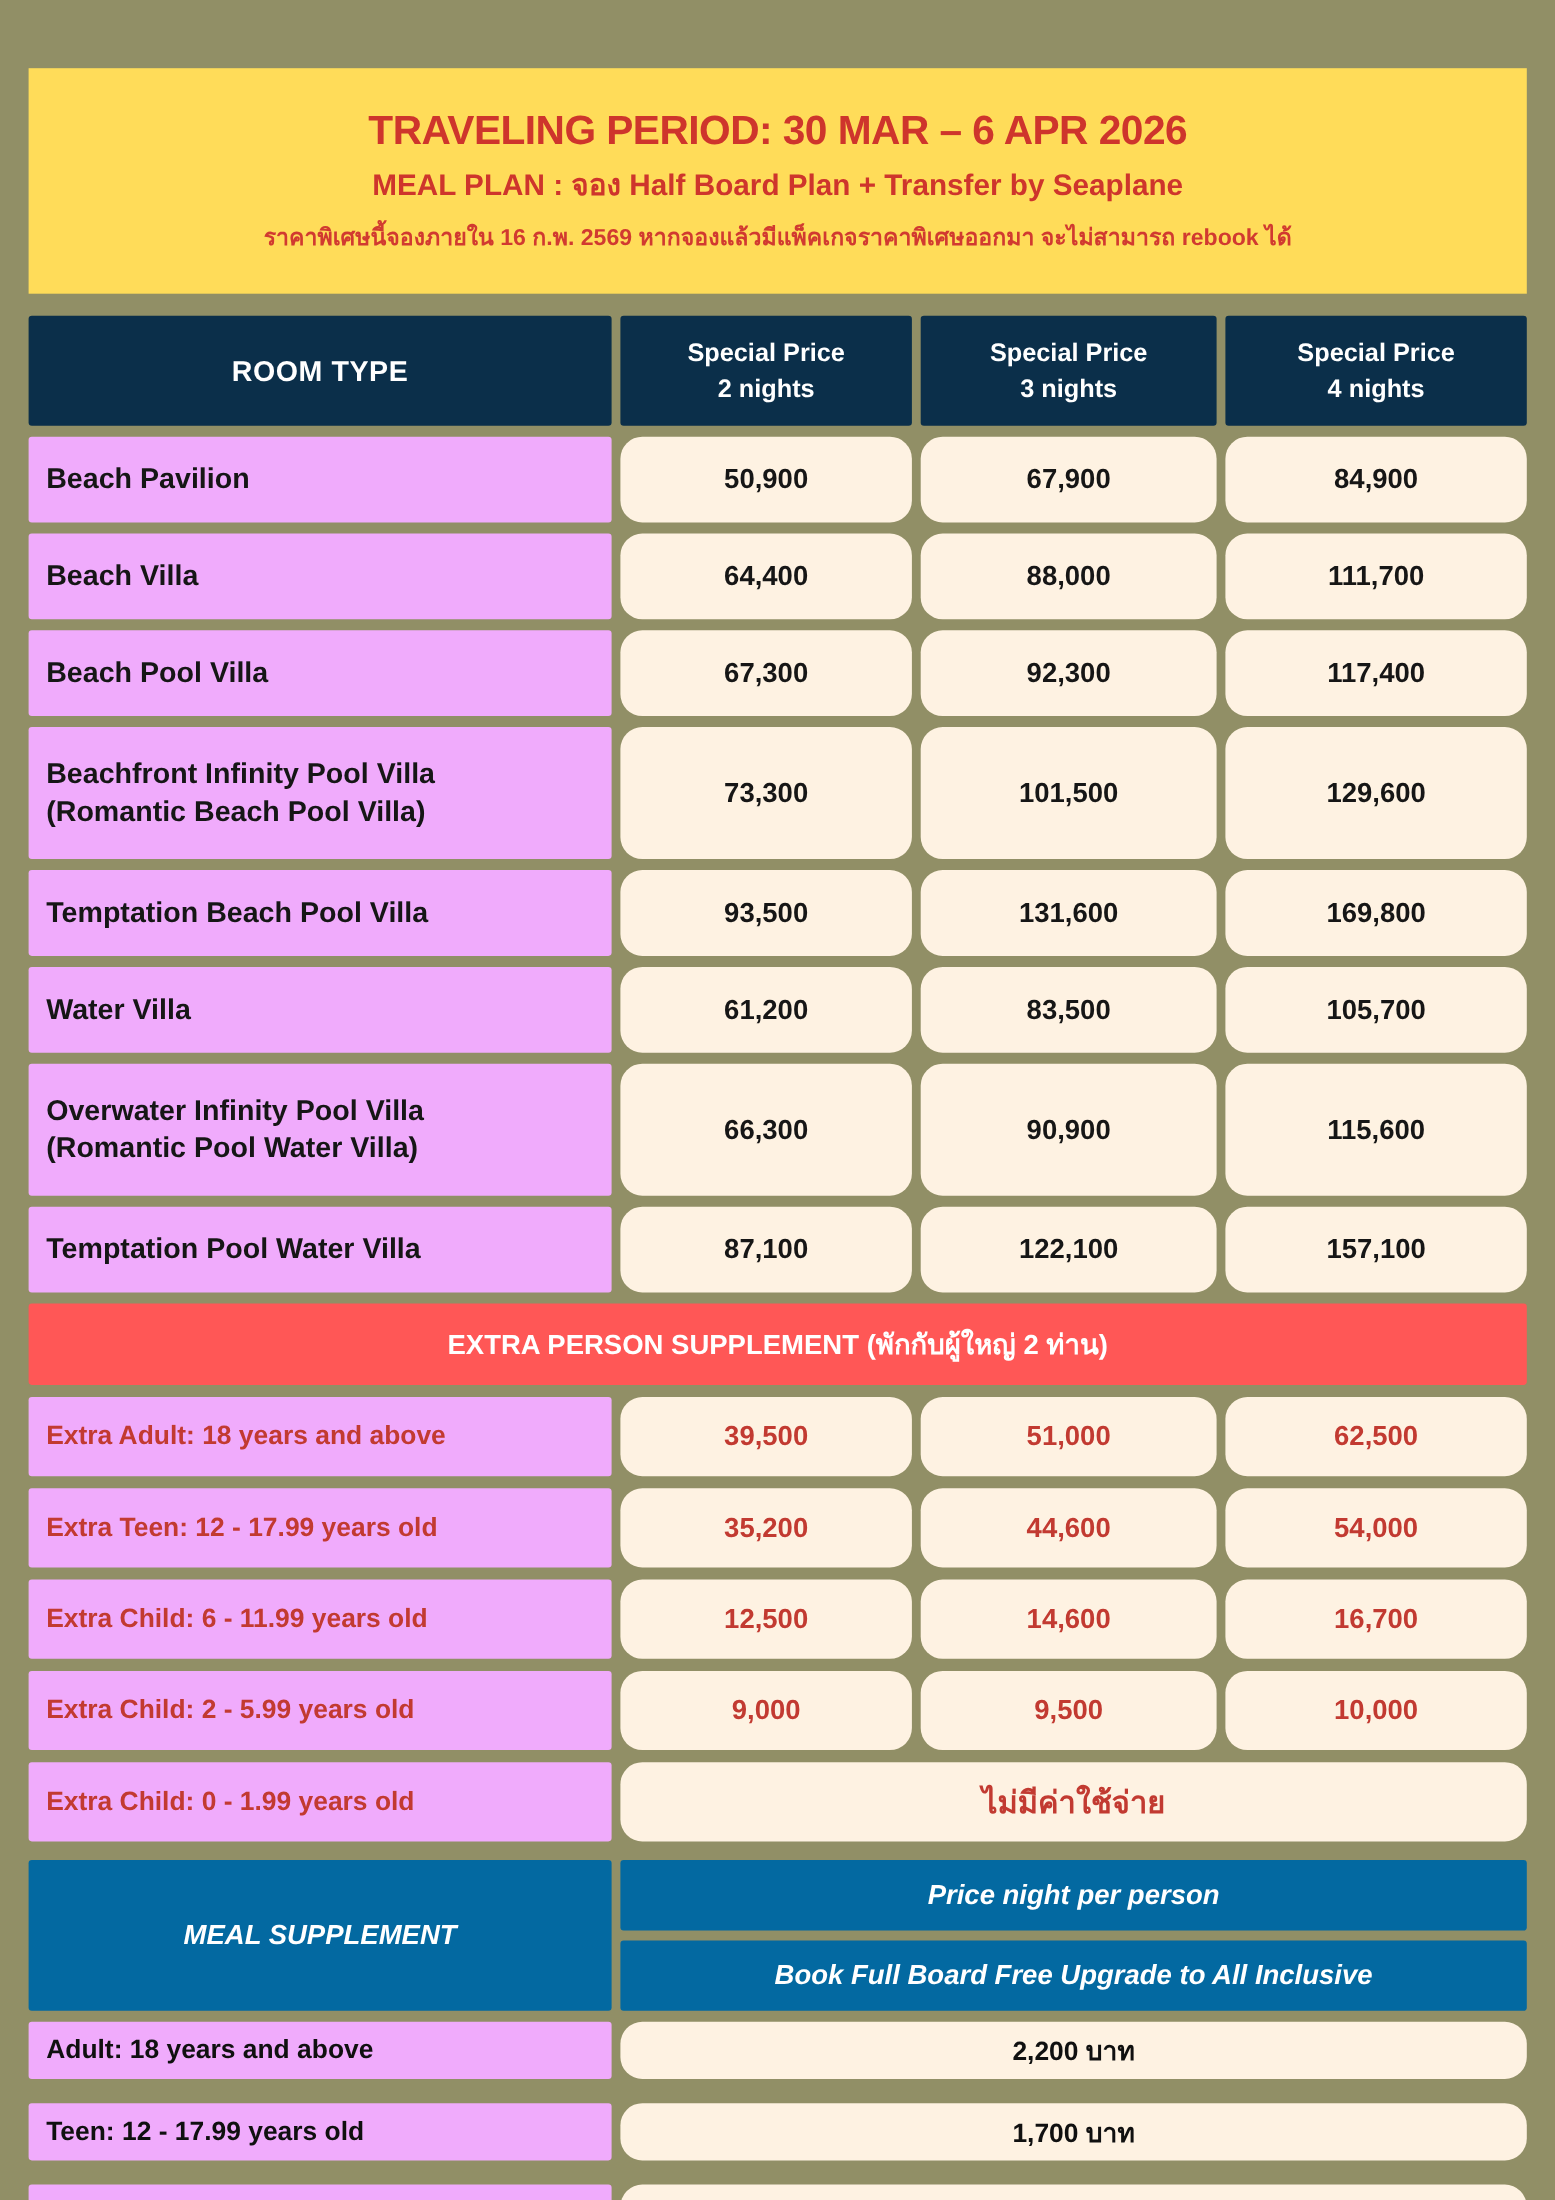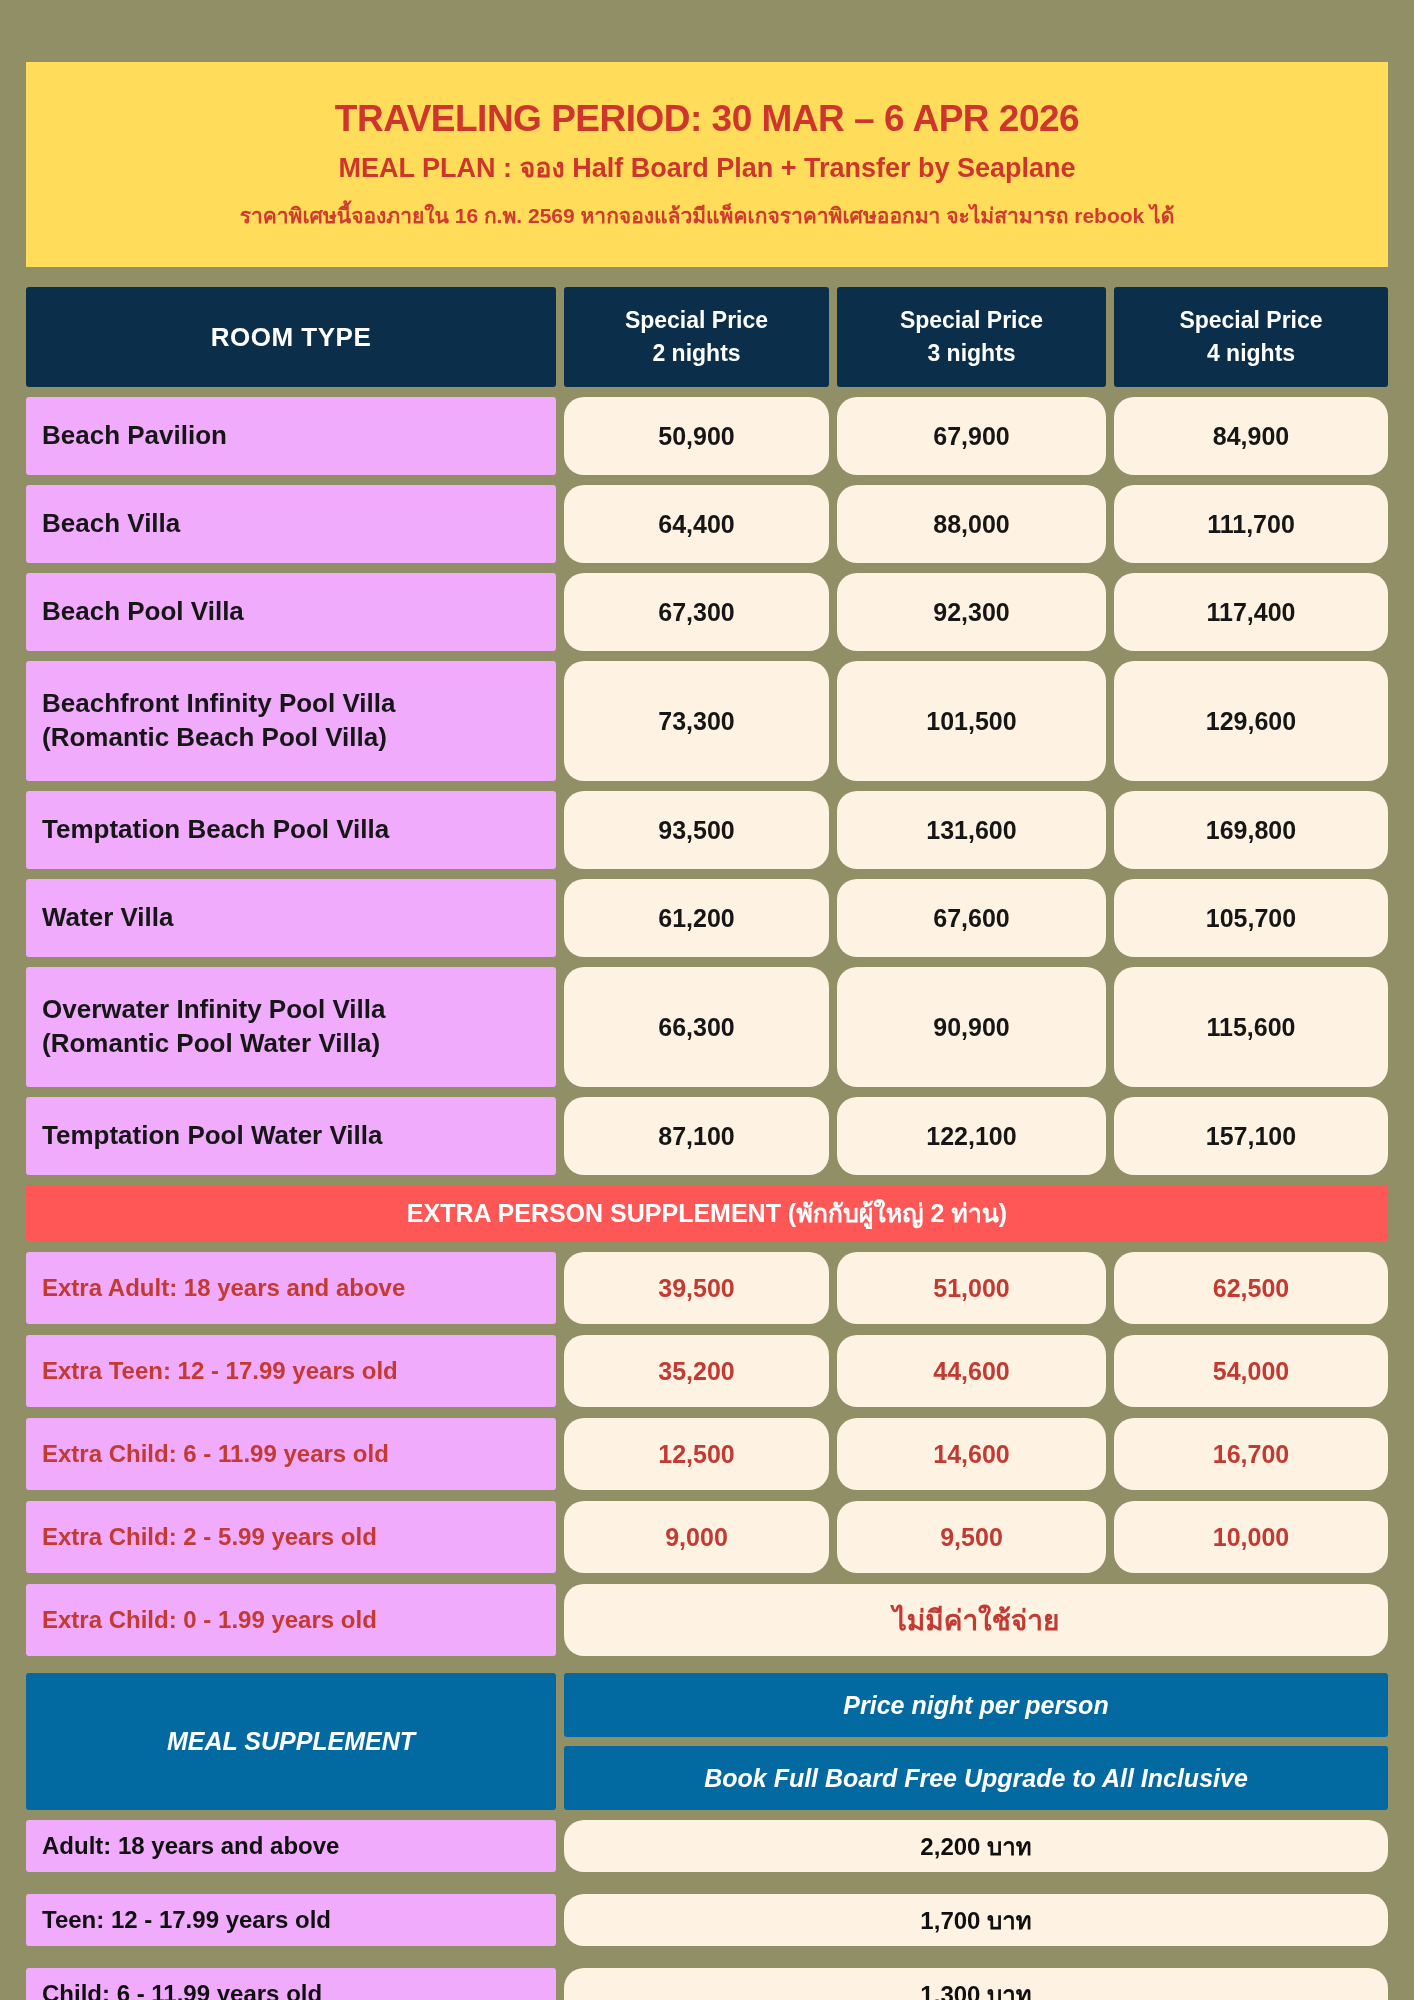--- a/index.html
+++ b/index.html
@@ -31,21 +31,21 @@
   .extra-table{margin-top:11px;row-gap:11px;grid-template-rows:repeat(5,72px);}
   .meal-head{margin-top:17px;row-gap:9px;grid-template-rows:64px 64px;}
   .meal-rows{margin-top:10px;row-gap:22px;grid-template-rows:repeat(3,52px);}
 
   .cell{
     display:flex;flex-direction:column;align-items:center;justify-content:center;
     text-align:center;border-radius:3px;
   }
   .navy{background:#0B2F4A;color:#FFFFFF;}
   .blue{background:#0369a1;color:#FFFFFF;font-style:italic;}
-  .red-banner{background:#FF5756;color:#FFFFFF;height:56px;margin-top:10px;
+  .red-banner{background:#FF5756;color:#FFFFFF;height:74px;margin-top:10px;
     display:flex;align-items:center;justify-content:center;border-radius:3px;}
   .label-bg{background:#f0abfc;}
   .value-bg{background:#FEF2E2;border-radius:20px;}
 
   .left{align-items:flex-start;text-align:left;padding-left:16px;}
 
   .th-room{font-size:26px;font-weight:bold;letter-spacing:0.5px;}
   .th-price{font-size:23px;font-weight:bold;line-height:1.45;}
   .room-name{font-size:26px;font-weight:bold;color:#161616;line-height:1.3;}
   .price{font-size:25px;font-weight:bold;color:#161616;}
@@ -119,21 +119,21 @@
       <span class="room-name">Temptation Beach Pool Villa</span>
     </div>
     <div class="cell value-bg price">93,500</div>
     <div class="cell value-bg price">131,600</div>
     <div class="cell value-bg price">169,800</div>
 
     <div class="cell label-bg left">
       <span class="room-name">Water Villa</span>
     </div>
     <div class="cell value-bg price">61,200</div>
-    <div class="cell value-bg price">67,600</div>
+    <div class="cell value-bg price">83,500</div>
     <div class="cell value-bg price">105,700</div>
 
     <div class="cell label-bg left">
       <span class="room-name">Overwater Infinity Pool Villa</span>
       <span class="room-name">(Romantic Pool Water Villa)</span>
     </div>
     <div class="cell value-bg price">66,300</div>
     <div class="cell value-bg price">90,900</div>
     <div class="cell value-bg price">115,600</div>
 

